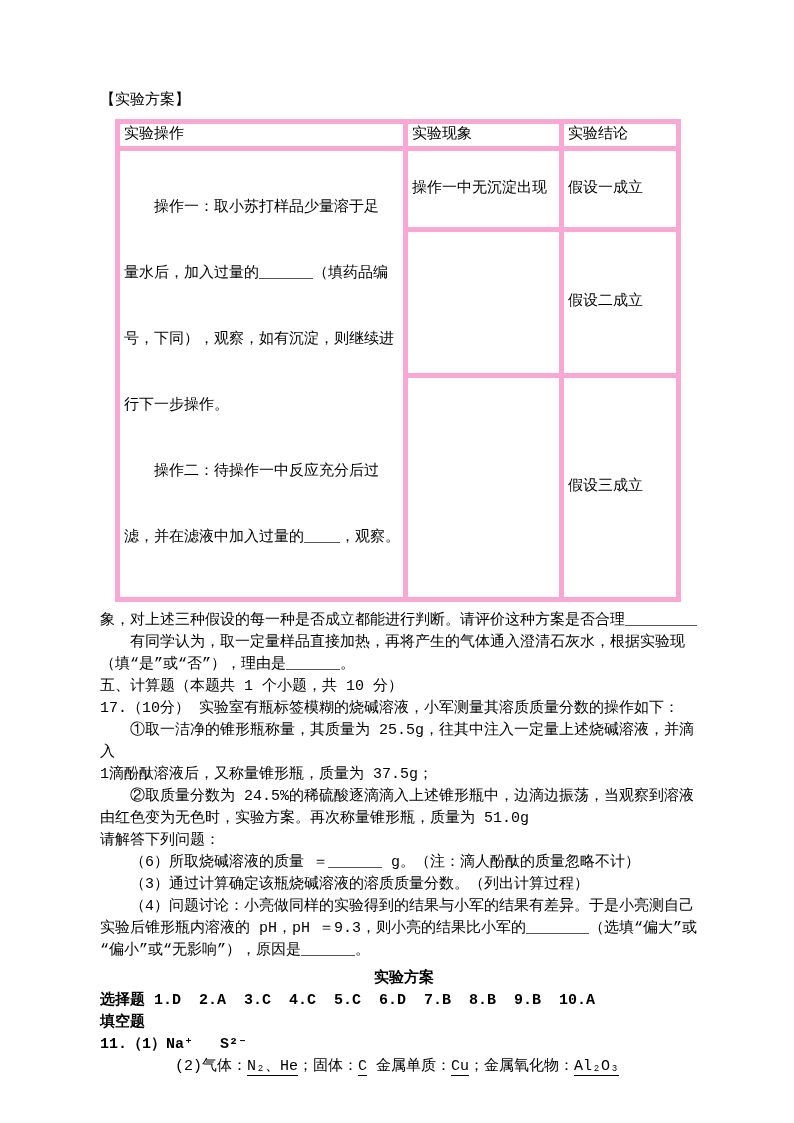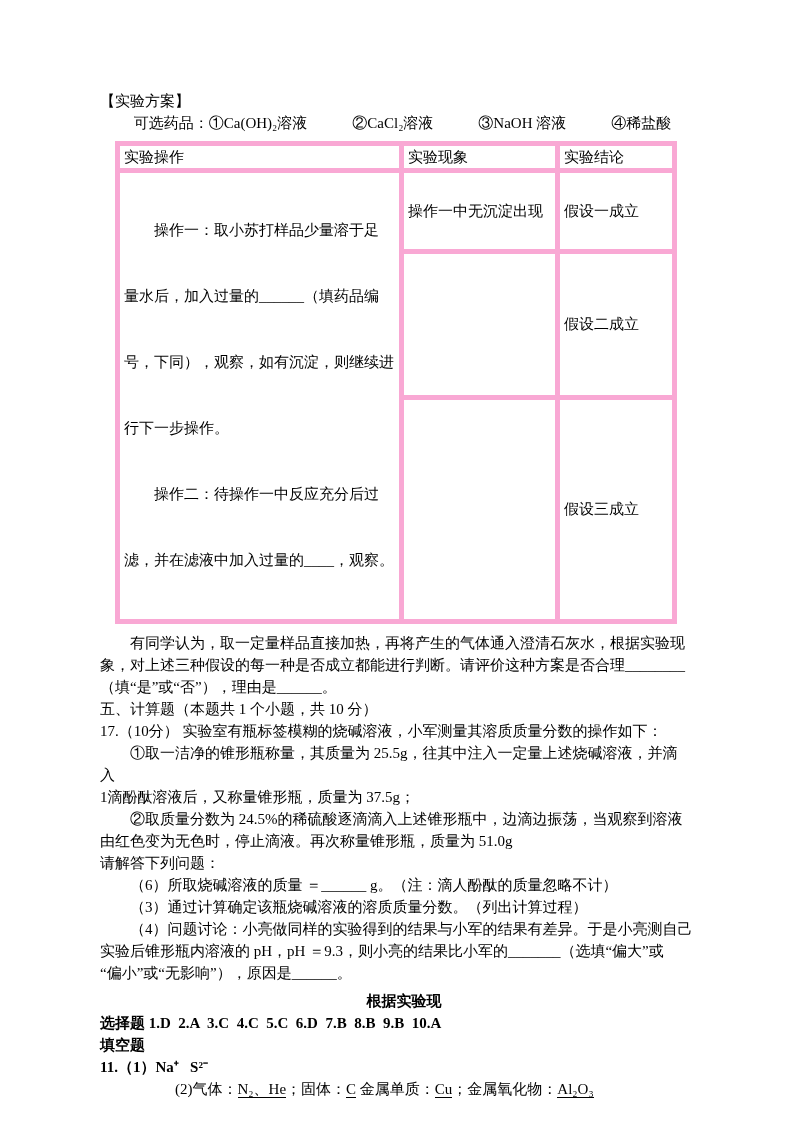--- a/index.html
+++ b/index.html
@@ -3,21 +3,21 @@
 <meta charset="utf-8">
 <style>
   html,body{margin:0;padding:0;background:#e8e8e8;}
   .page{
     position:relative;
     width:794px;height:1123px;
     margin:0 auto;
     background:#ffffff;
     box-sizing:border-box;
     padding:90px 86px 0 100px;
-    font-family:Liberation Serif, serif;
+    font-family:Liberation Mono, monospace;
     font-size:15px;line-height:22px;color:#000;
     overflow:hidden;
   }
   .ln{height:22px;white-space:pre;}
   .tl{height:22px;white-space:pre;}
   .b{font-weight:bold;text-align:center;}
   .u{border-bottom:1px solid #000;}
   .ans-title{height:22px;text-align:center;font-weight:bold;}
   .answers{margin-top:6px;}
   table.exp{
@@ -39,21 +39,20 @@
   }
   .c1{width:284px;} .c2{width:156px;} .c3{width:117px;}
   tr.h20{height:20px;} tr.h21{height:21px;} tr.h49{height:49px;} tr.h75{height:75px;}
 </style>
 </head>
 <body>
 
 <div class="page">
 
   <div class="ln">【实验方案】</div>
-  <div class="ln">　　 可选药品：①Ca(OH)₂溶液　　　②CaCl₂溶液　　　③NaOH 溶液　　　④稀盐酸</div>
 
   <table class="exp">
     <colgroup>
       <col class="c1">
         <col class="c2">
         <col class="c3">
     </colgroup>
     <tbody>
         <tr class="h20">
       <td>实验操作</td>
@@ -76,40 +75,40 @@
       <td></td>
       <td>假设二成立</td>
     </tr>
     <tr class="h75">
       <td></td>
       <td>假设三成立</td>
     </tr>
   </tbody>
     </table>
 
+  <div class="ln">象，对上述三种假设的每一种是否成立都能进行判断。请评价这种方案是否合理________</div>
   <div class="ln">　　有同学认为，取一定量样品直接加热，再将产生的气体通入澄清石灰水，根据实验现</div>
-  <div class="ln">象，对上述三种假设的每一种是否成立都能进行判断。请评价这种方案是否合理________</div>
   <div class="ln">（填“是”或“否”），理由是______。</div>
 
   <div class="ln">五、计算题（本题共 1 个小题，共 10 分）</div>
   <div class="ln">17.（10分） 实验室有瓶标签模糊的烧碱溶液，小军测量其溶质质量分数的操作如下：</div>
   <div class="ln">　　①取一洁净的锥形瓶称量，其质量为 25.5g，往其中注入一定量上述烧碱溶液，并滴</div>
   <div class="ln">入</div>
   <div class="ln">1滴酚酞溶液后，又称量锥形瓶，质量为 37.5g；</div>
   <div class="ln">　　②取质量分数为 24.5%的稀硫酸逐滴滴入上述锥形瓶中，边滴边振荡，当观察到溶液</div>
-  <div class="ln">由红色变为无色时，停止滴液。再次称量锥形瓶，质量为 51.0g</div>
+  <div class="ln">由红色变为无色时，实验方案。再次称量锥形瓶，质量为 51.0g</div>
   <div class="ln">请解答下列问题：</div>
   <div class="ln">　　（6）所取烧碱溶液的质量 ＝______ g。（注：滴人酚酞的质量忽略不计）</div>
   <div class="ln">　　（3）通过计算确定该瓶烧碱溶液的溶质质量分数。（列出计算过程）</div>
   <div class="ln">　　（4）问题讨论：小亮做同样的实验得到的结果与小军的结果有差异。于是小亮测自己</div>
   <div class="ln">实验后锥形瓶内溶液的 pH，pH ＝9.3，则小亮的结果比小军的_______（选填“偏大”或</div>
   <div class="ln">“偏小”或“无影响”），原因是______。</div>
 
   <div class="answers">
-    <div class="ans-title">根据实验现</div>
+    <div class="ans-title">实验方案</div>
     <div class="ln"><span class="b">选择题 </span><span class="b">1.D  2.A  3.C  4.C  5.C  6.D  7.B  8.B  9.B  10.A</span></div>
     <div class="ln"><span class="b">填空题</span></div>
     <div class="ln"><span class="b">11.（1）Na⁺   S²⁻</span></div>
     <div class="ln"><span>　　　　　(2)气体：</span><span class="u">N₂、He</span><span>；固体：</span><span class="u">C</span><span> 金属单质：</span><span class="u">Cu</span><span>；金属氧化物：</span><span class="u">Al₂O₃</span></div>
 
   </div>
 
 </div>
 
 </body></html>

